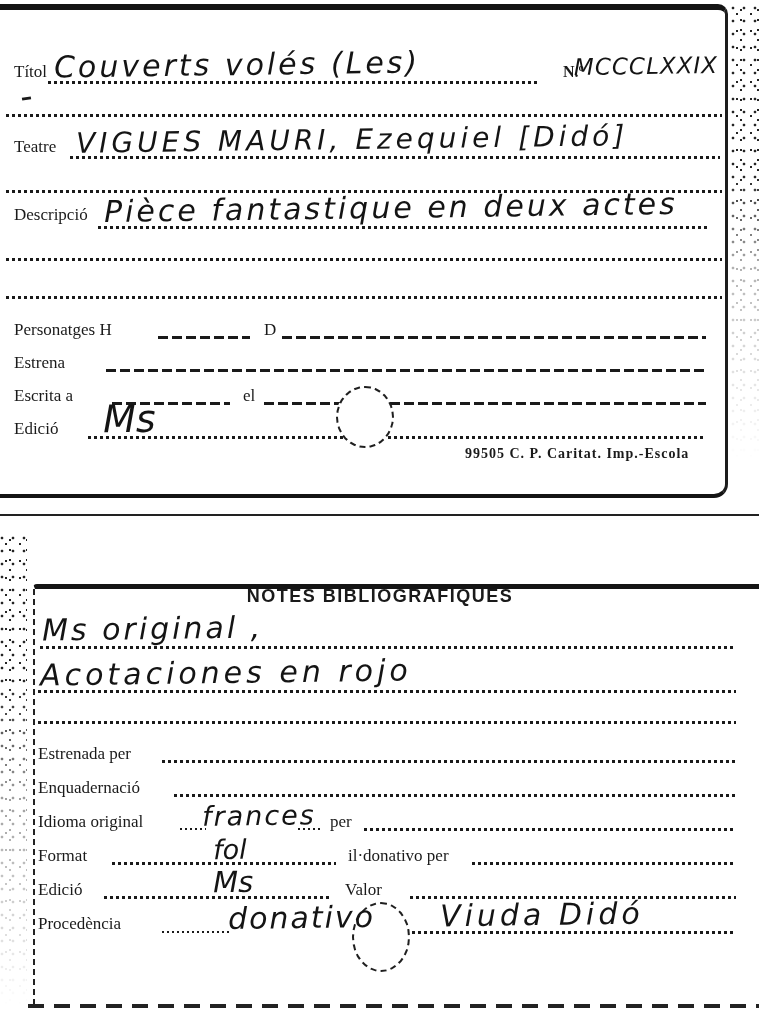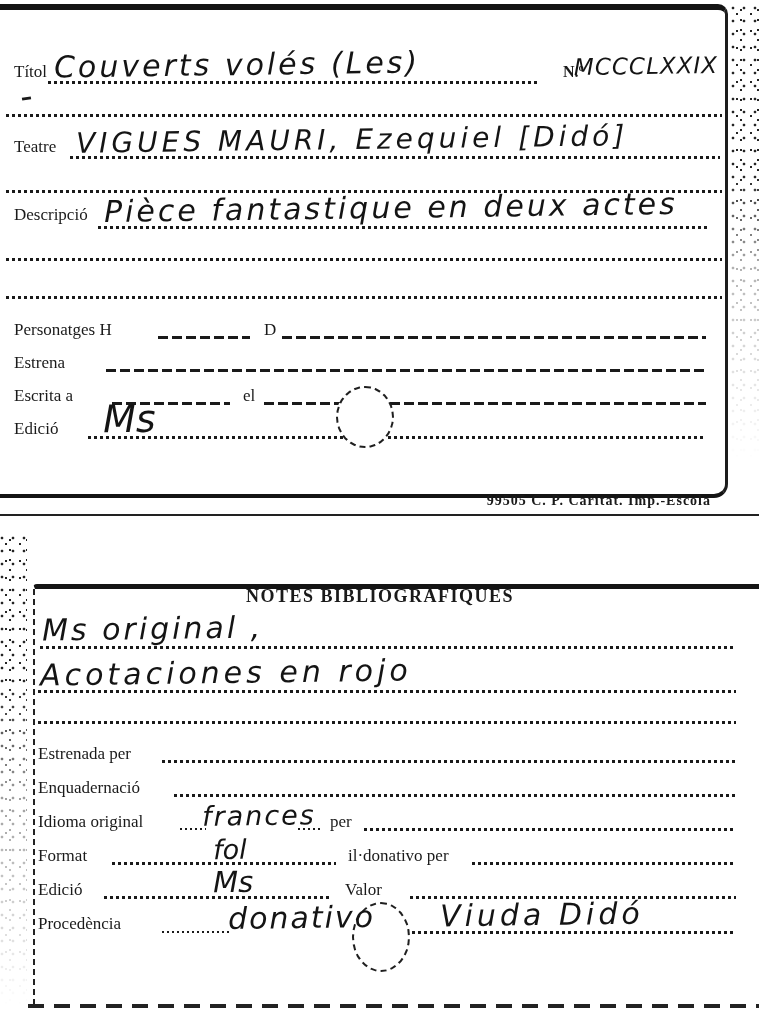--- a/index.html
+++ b/index.html
@@ -8,21 +8,21 @@
   .sheet {
     position:relative; width:759px; height:1028px;
     background:var(--paper); overflow:hidden;
     font-family:"Liberation Serif", serif; color:var(--ink);
   }
   .abs { position:absolute; }
   
   .lbl { font-family:"Liberation Serif", serif; font-size:17px; color:var(--ink); white-space:nowrap; z-index:2; }
   .lbl-sm { font-size:16px; font-weight:bold; }
   .imprint { font-family:"Liberation Serif", serif; font-size:14px; font-weight:bold; letter-spacing:1px; }
-  .hdr { font-family:Liberation Serif, serif; font-size:18px; font-weight:bold; letter-spacing:1.5px; }
+  .hdr { font-family:Liberation Sans, sans-serif; font-size:18px; font-weight:bold; letter-spacing:1.5px; }
   .footer-sig { font-family:"Liberation Serif", serif; font-size:16px; font-weight:bold; }
   
   .hand {
     font-family:"DejaVu Sans", sans-serif; font-style:italic; color:#141414;
     white-space:nowrap; z-index:6; transform:rotate(-0.8deg); line-height:1;
   }
   
   .dl { height:3px; z-index:1;
     background-image:repeating-linear-gradient(90deg, var(--ink) 0 3px, transparent 3px 6px); }
   .dl-fine { height:2px;
@@ -104,21 +104,21 @@
   <div class="abs dash" style="left:112px; top:402px; width:118px;"></div>
   <span class="abs lbl" style="left:243px; top:386px;">el</span>
   <div class="abs dash" style="left:264px; top:402px; width:442px;"></div>
 
   <span class="abs lbl" style="left:14px; top:419px;">Edició</span>
   <div class="abs dl" style="left:88px; top:436px; width:618px;"></div>
   <span class="abs hand" style="left:103px; top:400px; font-size:38px;">Ms</span>
 
   <div class="abs punch" style="left:336px; top:386px; width:58px; height:62px;"></div>
 
-  <span class="abs imprint" style="left:465px; top:446px; width:246px; text-align:right;margin-top:47px;">99505 C. P. Caritat. Imp.-Escola</span>
+  <span class="abs imprint" style="left:465px; top:446px; width:246px; ">99505 C. P. Caritat. Imp.-Escola</span>
 
   <div class="abs mid-rule"></div>
   <div class="abs artifact" style="left:22px; top:97px; width:9px; height:3px; transform:rotate(-8deg);"></div>
 
   <div class="abs notes-frame"></div>
   <div class="abs notes-bottom"></div>
   <div class="abs noise noise-left"></div>
 
   <span class="abs hdr" style="left:150px; top:586px; width:460px; text-align:center;">NOTES BIBLIOGRÀFIQUES</span>
 

